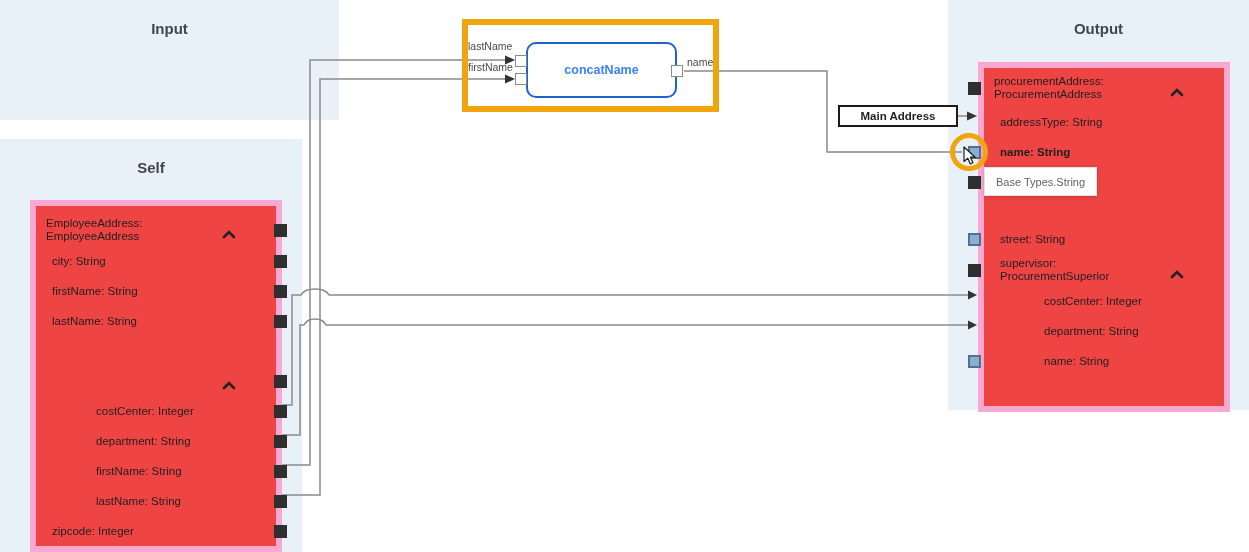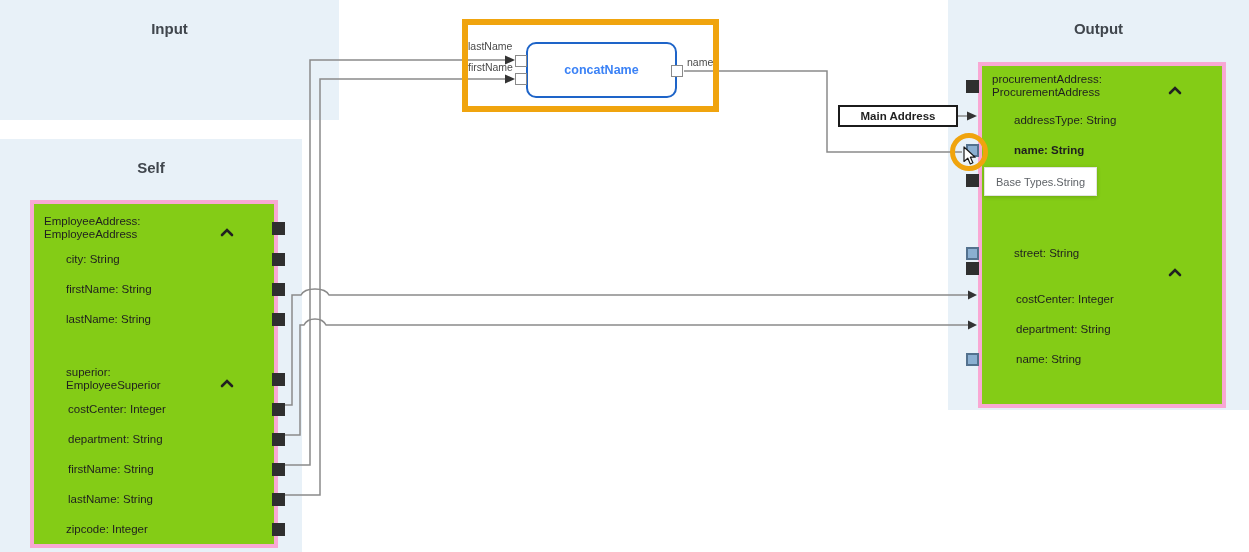--- a/index.html
+++ b/index.html
@@ -11,30 +11,30 @@
   .panel-input{left:0;top:0;width:339px;height:120px;}
   .panel-self{left:0;top:139px;width:302px;height:413px;}
   .panel-output{left:948px;top:0;width:301px;height:410px;}
   .panel-title{position:absolute;left:0;right:0;top:20px;text-align:center;
                font-size:15px;font-weight:bold;color:#40464d;}
 
   
   .wires{position:absolute;left:0;top:0;z-index:1;pointer-events:none;}
 
   
-  .tree-box{position:absolute;background:#84cc16;border:4px solid #f9a8d4;z-index:2;}
+  .tree-box{position:absolute;background:#ef4444;border:6px solid #f9a8d4;z-index:2;}
   .tree-self{left:30px;top:200px;width:240px;height:340px;}
   .tree-output{left:978px;top:62px;width:240px;height:338px;}
   .trow{position:absolute;left:0;right:0;height:30px;display:flex;align-items:center;}
   .trow.h2{height:44px;}
   .trow.h40{height:40px;}
   .row-label{font-size:11.5px;color:#1f1f1f;white-space:pre-line;line-height:13px;}
   .lvl0 .row-label{padding-left:10px;}
-  .lvl1 .row-label{padding-left:32px;}
-  .lvl2 .row-label{padding-left:34px;}
+  .lvl1 .row-label{padding-left:16px;}
+  .lvl2 .row-label{padding-left:52px;margin-left:8px;}
   .trow.bold .row-label{font-weight:bold;}
   .chev{position:absolute;right:40px;top:50%;margin-top:-5px;width:14px;height:9px;}
 
   
   .port{position:absolute;top:50%;width:13px;height:13px;margin-top:-6.5px;z-index:4;box-sizing:border-box;}
   .port-right{right:-11px;}
   .port-left{left:-16px;}
   .port-black{background:#2f2f2f;border:1px solid #2f2f2f;}
   .port-blue{background:#8bafd1;border:2px solid #53718e;}
 
@@ -118,22 +118,20 @@
     </div>
     <div class="trow lvl1" style="top:70px">
       <span class="row-label">firstName: String</span>
       <span class="port port-right port-black"></span>
     </div>
     <div class="trow lvl1" style="top:100px">
       <span class="row-label">lastName: String</span>
       <span class="port port-right port-black"></span>
     </div>
     <div class="trow h2 lvl1" style="top:153px">
-      <span class="row-label">superior:
-EmployeeSuperior</span>
       <span class="chev"><svg width="14" height="9">
             <path d="M2,7 L7,2 L12,7" stroke="#212121" stroke-width="2.6" fill="none" stroke-linecap="round"></path>
           </svg></span>
       <span class="port port-right port-black"></span>
     </div>
     <div class="trow lvl2" style="top:190px">
       <span class="row-label">costCenter: Integer</span>
       <span class="port port-right port-black"></span>
     </div>
     <div class="trow lvl2" style="top:220px">
@@ -167,25 +165,27 @@
       <span class="row-label">addressType: String</span>
     </div>
     <div class="trow lvl1 bold" style="top:69px">
       <span class="row-label">name: String</span>
       <span class="port port-left port-blue"></span>
     </div>
     <div class="trow lvl1" style="top:99px">
       <span class="row-label"></span>
       <span class="port port-left port-black"></span>
     </div>
-    <div class="trow lvl1" style="top:172px">
+    <div class="trow lvl1" style="top:156px">
       <span class="row-label">street: String</span>
       <span class="port port-left port-blue"></span>
     </div>
     <div class="trow h2 lvl1" style="top:180px">
+      <span class="row-label">supervisor:
+ProcurementSuperior</span>
       <span class="chev"><svg width="14" height="9">
             <path d="M2,7 L7,2 L12,7" stroke="#212121" stroke-width="2.6" fill="none" stroke-linecap="round"></path>
           </svg></span>
       <span class="port port-left port-black"></span>
     </div>
     <div class="trow lvl2" style="top:218px">
       <span class="row-label">costCenter: Integer</span>
     </div>
     <div class="trow lvl2" style="top:248px">
       <span class="row-label">department: String</span>

